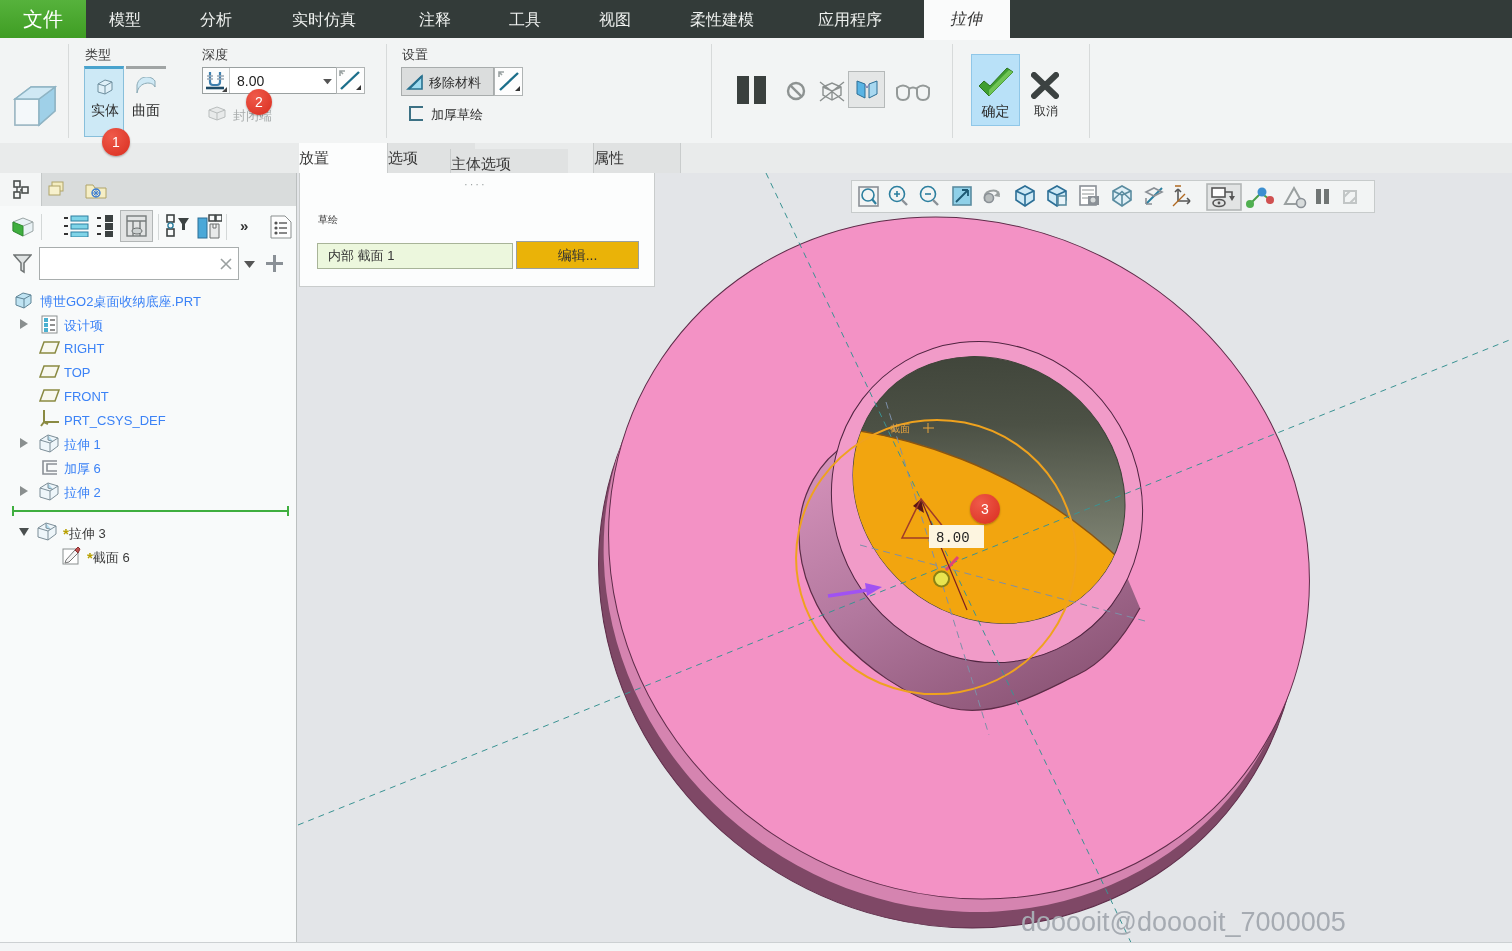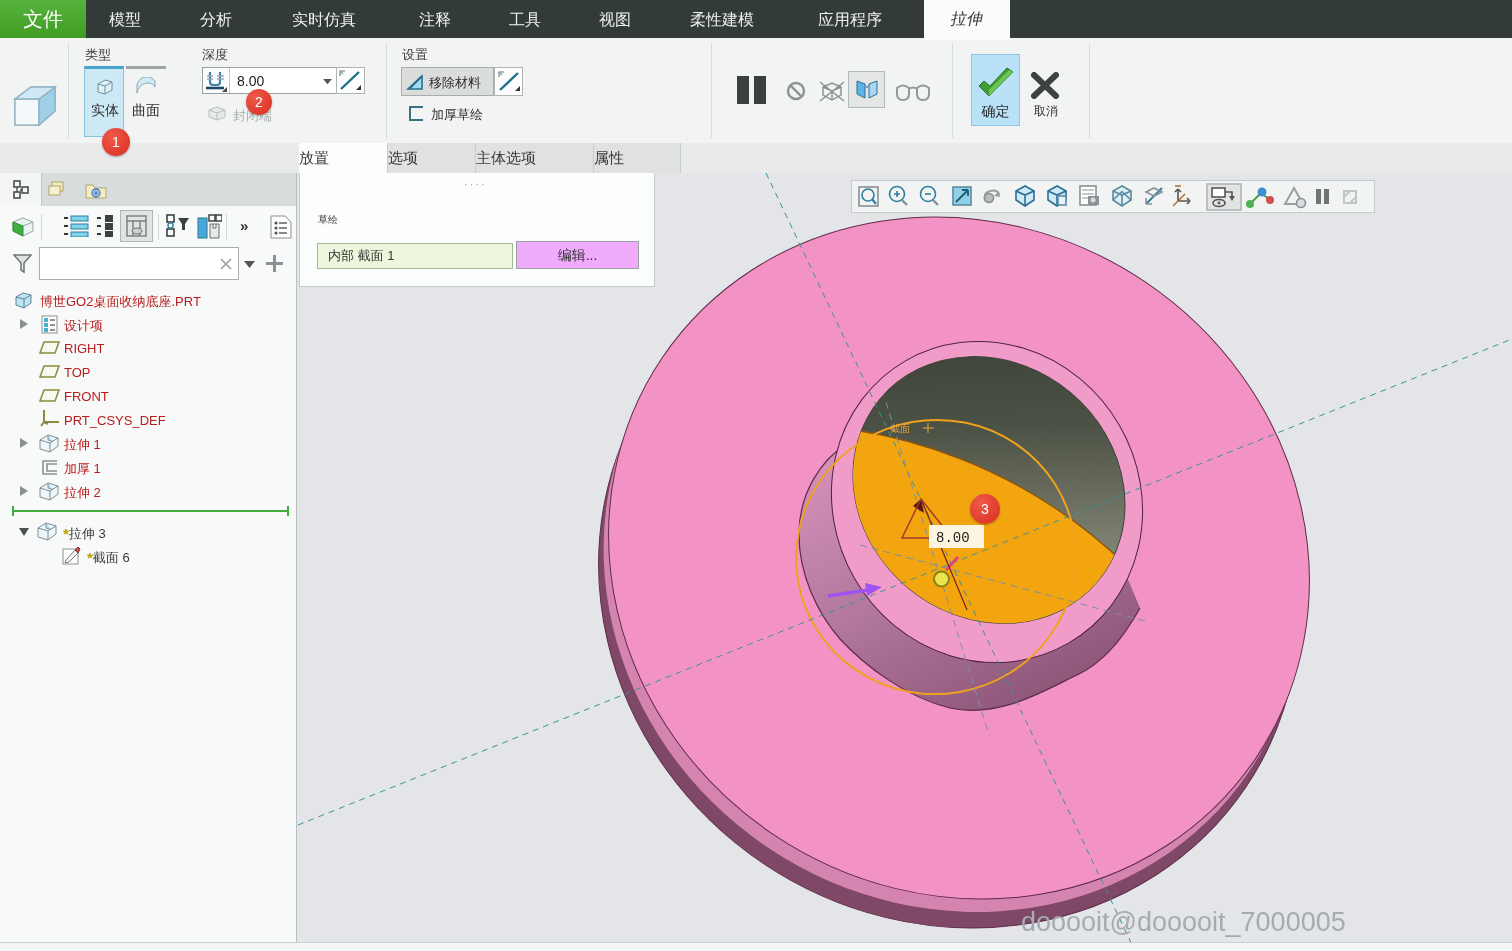--- a/index.html
+++ b/index.html
@@ -197,21 +197,21 @@
   </svg>
   <div class="abs" style="left:971px;top:65px;width:49px;font-size:14px;color:#2f2f2f;text-align:center">确定</div>
   <svg class="abs" style="left:1031px;top:34px" width="28" height="27" viewBox="0 0 28 27">
     <path d="M3 3 L25 24 M25 3 L3 24" stroke="#3c4241" stroke-width="6" stroke-linecap="round"></path>
   </svg>
   <div class="abs" style="left:1029px;top:65px;width:34px;font-size:12px;color:#2f2f2f;text-align:center">取消</div>
 </div>
 <div id="tabrow">
   <div class="dtab" style="left:299px;width:88px;background:#fcfdfd;">放置</div>
   <div class="dtab" style="left:387px;width:88px;background:#e0e2e2;border-left:1px solid #c9cccc;">选项</div>
-  <div class="dtab" style="left:475px;width:118px;background:#e0e2e2;border-left:1px solid #c9cccc;">主体选项</div>
+  <div class="dtab" style="left:450px;width:118px;background:#e0e2e2;border-left:1px solid #c9cccc;margin-top:6px;">主体选项</div>
   <div class="dtab" style="left:593px;width:88px;background:#e0e2e2;border-left:1px solid #c9cccc;border-right:1px solid #c9cccc;">属性</div>
 </div>
 <div id="leftpanel">
 
   <div class="abs" style="left:0;top:0;width:296px;height:33px;background:#d9dcdc"></div>
   <div class="abs" style="left:0;top:0;width:42px;height:33px;background:#f4f6f6;border-right:1px solid #c4c8c8"></div>
   <svg class="abs" style="left:13px;top:7px" width="16" height="20" viewBox="0 0 16 20">
     <rect x="1" y="1" width="6" height="6" fill="none" stroke="#4a4f4e" stroke-width="1.6"></rect>
     <rect x="1" y="12" width="6" height="6" fill="none" stroke="#4a4f4e" stroke-width="1.6"></rect>
     <rect x="9" y="7" width="6" height="6" fill="none" stroke="#4a4f4e" stroke-width="1.6"></rect>
@@ -285,21 +285,21 @@
       <path d="M1 1 L11 11 M11 1 L1 11" stroke="#9aa0a0" stroke-width="1.6"></path>
     </svg>
   <svg class="abs" style="left:244px;top:88px" width="11" height="7" viewBox="0 0 11 7">
       <path d="M0 0 L5.5 7 L11 0 Z" fill="#555"></path>
     </svg>
   <svg class="abs" style="left:266px;top:82px" width="17" height="17" viewBox="0 0 17 17">
       <path d="M7 0 H10 V7 H17 V10 H10 V17 H7 V10 H0 V7 H7 Z" fill="#8a9096"></path>
     </svg>
 
   <style>
-    .trow { position:absolute; font-size:13px; color:#b91c1c; white-space:nowrap; }
+    .trow { position:absolute; font-size:13px; color:#3b82f6; white-space:nowrap; }
     .tarr { position:absolute; width:0; height:0; border-left:8px solid #8a8f8f; border-top:5px solid transparent; border-bottom:5px solid transparent; }
   </style>
   <svg class="abs" style="left:15px;top:119px" width="17" height="17" viewBox="0 0 17 17">
     <path d="M1 5 L8 1 L16 3 L16 11 L9 16 L1 13 Z" fill="#bfe3f2" stroke="#5f8496"></path>
     <path d="M1 5 L9 7 L16 3 M9 7 L9 16" fill="none" stroke="#5f8496"></path>
   </svg>
   <div class="trow" style="left:40px;top:120px">博世GO2桌面收纳底座.PRT</div>
   <div class="tarr" style="left:20px;top:146px"></div>
   <svg class="abs" style="left:41px;top:142px" width="17" height="19" viewBox="0 0 17 19">
     <rect x="1" y="1" width="15" height="17" fill="#fff" stroke="#8a8f8f"></rect>
@@ -331,21 +331,21 @@
   <div class="tarr" style="left:20px;top:265px"></div>
   <svg class="abs" style="left:39px;top:261px" width="20" height="19" viewBox="0 0 20 19">
     <path d="M1 6 L9 1 L19 4 L19 12 L11 18 L1 15 Z" fill="#eef6fa" stroke="#7c8e98"></path>
     <path d="M1 6 L11 9 L19 4 M11 9 L11 18" fill="none" stroke="#7c8e98"></path>
     <path d="M9 1 L9 6 L14 7.5" fill="#b3dbed" stroke="#7c8e98"></path>
   </svg>
   <div class="trow" style="left:64px;top:263px">拉伸 1</div>
   <svg class="abs" style="left:41px;top:286px" width="17" height="17" viewBox="0 0 17 17">
       <path d="M16 2 L2 2 L2 15 L16 15 M16 5 L6 5 L6 12 L16 12" fill="none" stroke="#8a9096" stroke-width="1.6"></path>
     </svg>
-  <div class="trow" style="left:64px;top:287px">加厚 1</div>
+  <div class="trow" style="left:64px;top:287px">加厚 6</div>
   <div class="tarr" style="left:20px;top:313px"></div>
   <svg class="abs" style="left:39px;top:309px" width="20" height="19" viewBox="0 0 20 19">
     <path d="M1 6 L9 1 L19 4 L19 12 L11 18 L1 15 Z" fill="#eef6fa" stroke="#7c8e98"></path>
     <path d="M1 6 L11 9 L19 4 M11 9 L11 18" fill="none" stroke="#7c8e98"></path>
     <path d="M9 1 L9 6 L14 7.5" fill="#b3dbed" stroke="#7c8e98"></path>
   </svg>
   <div class="trow" style="left:64px;top:311px">拉伸 2</div>
   <div class="abs" style="left:12px;top:337px;width:277px;height:2px;background:#3fae3f"></div>
   <div class="abs" style="left:12px;top:333px;width:2px;height:10px;background:#3fae3f"></div>
   <div class="abs" style="left:287px;top:333px;width:2px;height:10px;background:#3fae3f"></div>
@@ -360,21 +360,21 @@
     <rect x="1" y="3" width="15" height="15" fill="#fff" stroke="#8a8f8f"></rect>
     <path d="M4 14 L13 4 L16 7 L7 16 L3 17 Z" fill="#f4f4f4" stroke="#777"></path>
     <path d="M13 4 L16 1 L18 3 L16 7 Z" fill="#c05050" stroke="#8a3030"></path>
   </svg>
   <div class="trow" style="left:87px;top:375px;color:#b8a000"><span style="font-size:15px;font-weight:bold;position:relative;top:1px">*</span><span style="color:#3a3a3a">截面 6</span></div>
 </div>
 <div id="placepanel">
   <div class="abs" style="left:164px;top:5px;color:#9aa0a0;font-size:11px;letter-spacing:2px">····</div>
   <div class="abs" style="left:18px;top:40px;font-size:10px;color:#333">草绘</div>
   <div class="abs" style="left:17px;top:70px;width:196px;height:26px;background:#ecf7dd;border:1px solid #a8b498;font-size:13px;color:#333;line-height:24px;padding-left:10px">内部 截面 1</div>
-  <div class="abs" style="left:216px;top:68px;width:123px;height:28px;background:#f0abfc;border:1px solid #9aa0a0;font-size:14px;color:#333;text-align:center;line-height:26px">编辑...</div>
+  <div class="abs" style="left:216px;top:68px;width:123px;height:28px;background:#eab308;border:1px solid #9aa0a0;font-size:14px;color:#333;text-align:center;line-height:26px">编辑...</div>
 </div>
 <div id="viewtoolbar" class="abs" style="left:851px;top:180px;width:524px;height:33px;background:#f2f4f4;border:1px solid #c7cbcb;z-index:6">
 <svg width="522" height="31" viewBox="0 0 522 31">
   <g stroke-width="1.6" fill="none">
     <rect x="7" y="6" width="19" height="19" stroke="#8a9096"></rect>
     <circle cx="16" cy="14" r="6" stroke="#2c7f9f"></circle>
         <path d="M20 18 L24 23" stroke="#2c7f9f" stroke-width="2.2"></path>
     <circle cx="45" cy="13" r="7.5" stroke="#2c7f9f"></circle>
         <path d="M42 13 H48 M45 10 V16" stroke="#2c7f9f"></path>
         <path d="M50 19 L55 24" stroke="#8a9096" stroke-width="2.4"></path>

